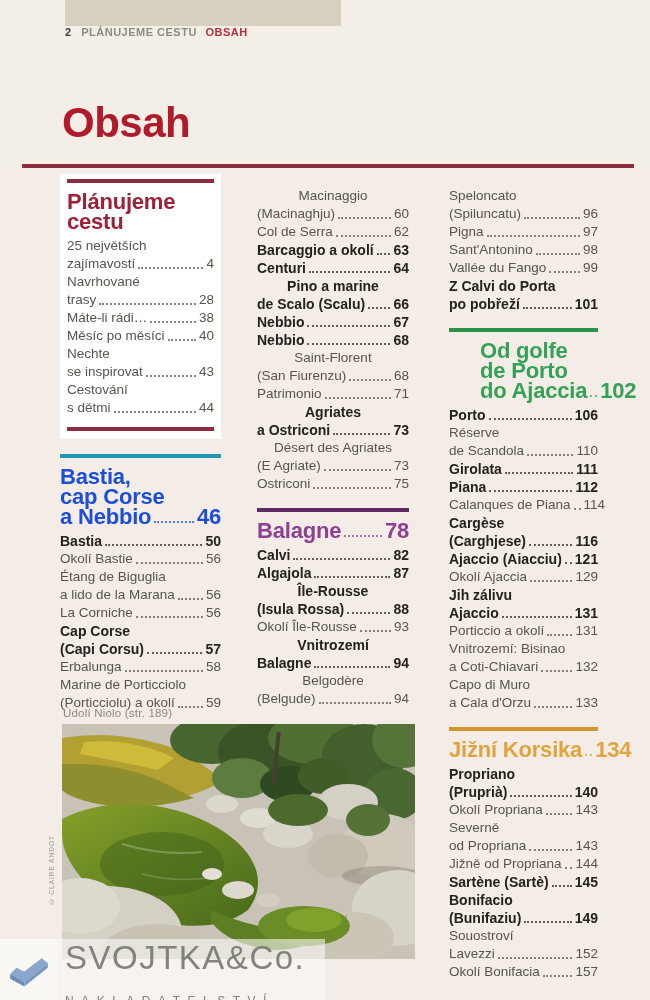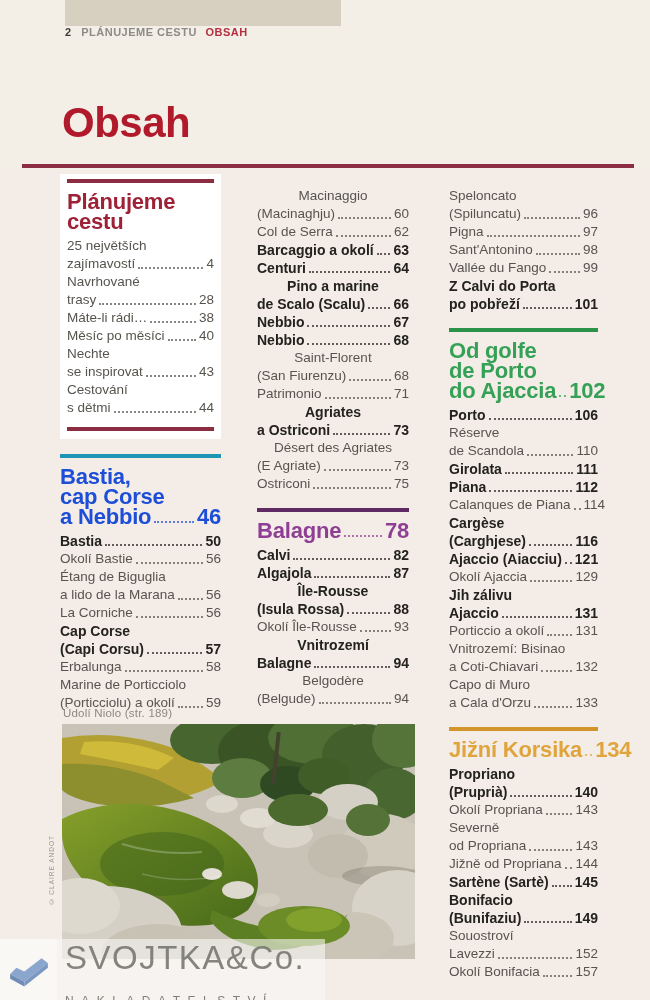--- a/index.html
+++ b/index.html
@@ -363,21 +363,21 @@
           <div>Z Calvi do Porta</div>
           <div class="eflex">
             <span class="lbl">po pobřeží</span>
             <span class="dots"></span>
             <span class="pgno">101</span>
           </div>
         </div>
       </div>
       <div class="block">
         <div class="rule" style="background: rgb(43, 147, 73);"></div>
-        <div class="heading" style="color: rgb(53, 161, 86);">
+        <div class="heading" style="color: rgb(53, 161, 86); margin-left: 31px;">
           <div>Od golfe</div>
           <div>de Porto</div>
           <div class="eflex">
             <span class="lbl">do Ajaccia</span>
             <span class="dots"></span>
             <span class="pgno">102</span>
           </div>
         </div>
         <div class="entry b">
           <div class="eflex">

